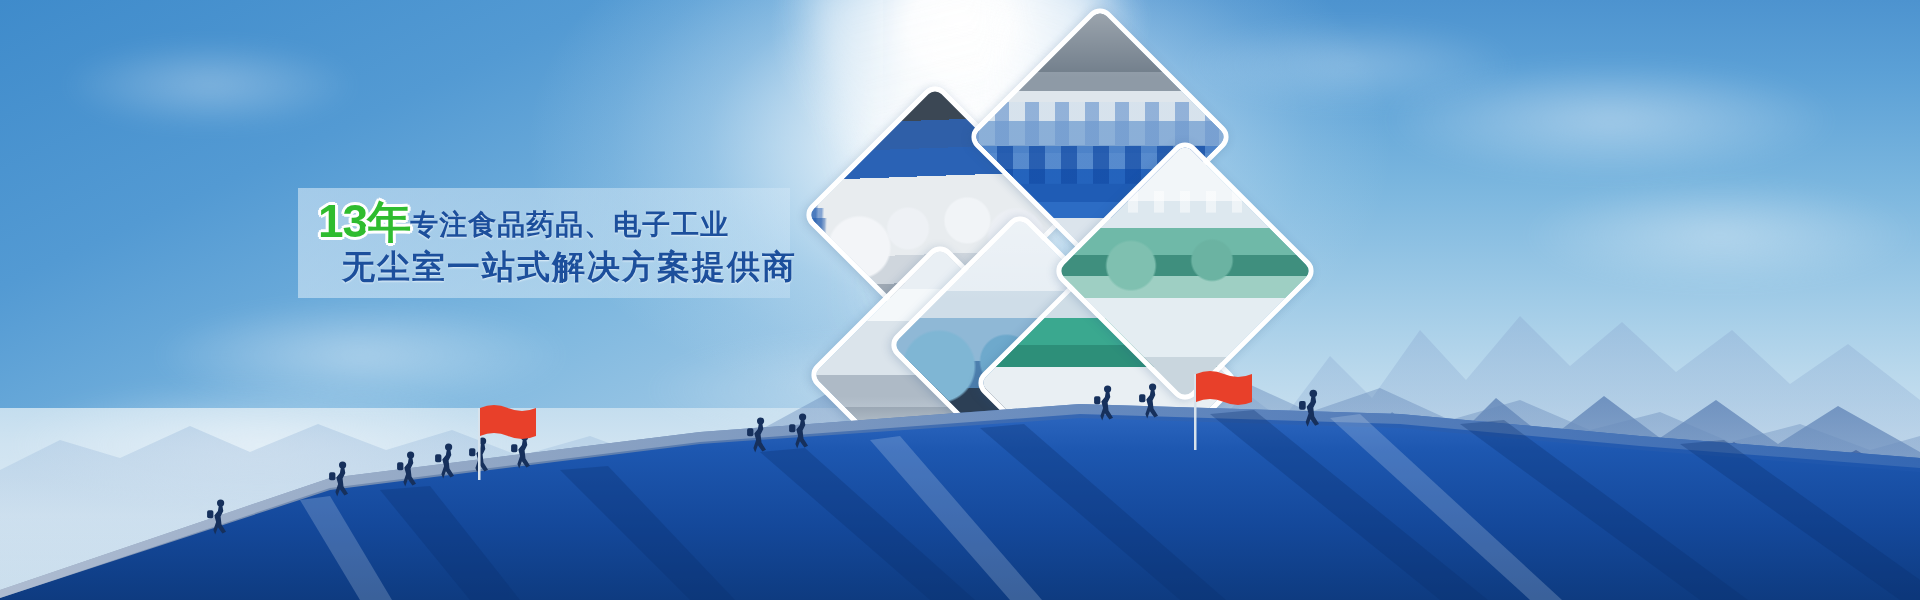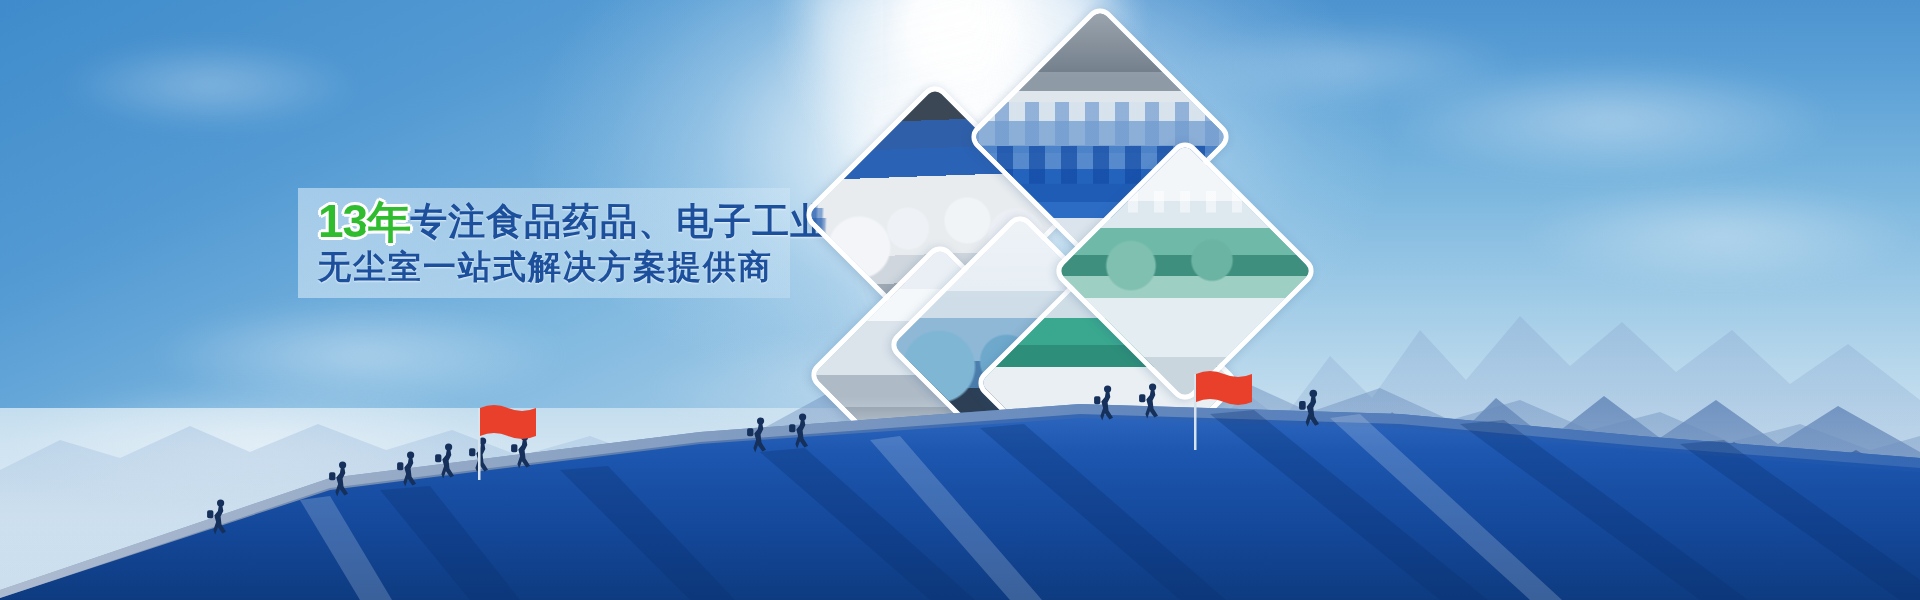--- a/index.html
+++ b/index.html
@@ -69,24 +69,24 @@
   .hl-line1{margin-bottom:4px;}
   .years{
     font-size:44px;font-weight:bold;color:#2fbc2f;
     letter-spacing:-1px;vertical-align:-3px;
     text-shadow:
       -2px -2px 0 #fff, 2px -2px 0 #fff, -2px 2px 0 #fff, 2px 2px 0 #fff,
       -3px 0 0 #fff, 3px 0 0 #fff, 0 -3px 0 #fff, 0 3px 0 #fff;
   }
   .years .num{font-size:46px;}
   .hl-cn{
-    font-size:37px;font-weight:bold;color:#1c4f9c;letter-spacing:1px;
+    font-size:28px;font-weight:bold;color:#1c4f9c;letter-spacing:1px;
     text-shadow:0 1px 2px rgba(255,255,255,.65);
   }
-  .hl-line2 .hl-cn{font-size:33px;letter-spacing:2px;}
+  .hl-line2 .hl-cn{font-size:33px;letter-spacing:2px;margin-left:24px;}
 
   
   .diamonds{position:absolute;left:840px;top:80px;width:460px;height:400px;}
   .dia{
     position:absolute;width:190px;height:190px;
     transform:rotate(45deg);
     border:5px solid #ffffff;border-radius:14px;
     overflow:hidden;
     box-shadow:0 2px 10px rgba(40,80,130,.22);
   }

